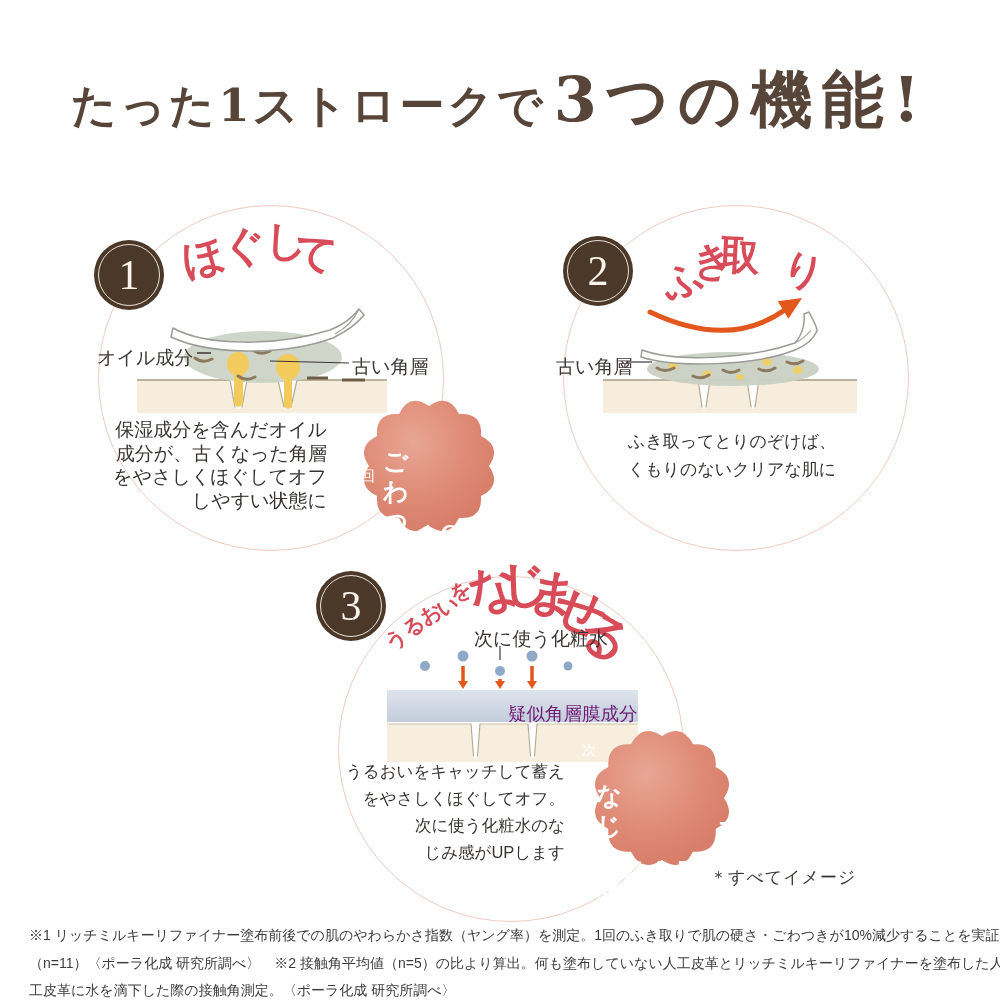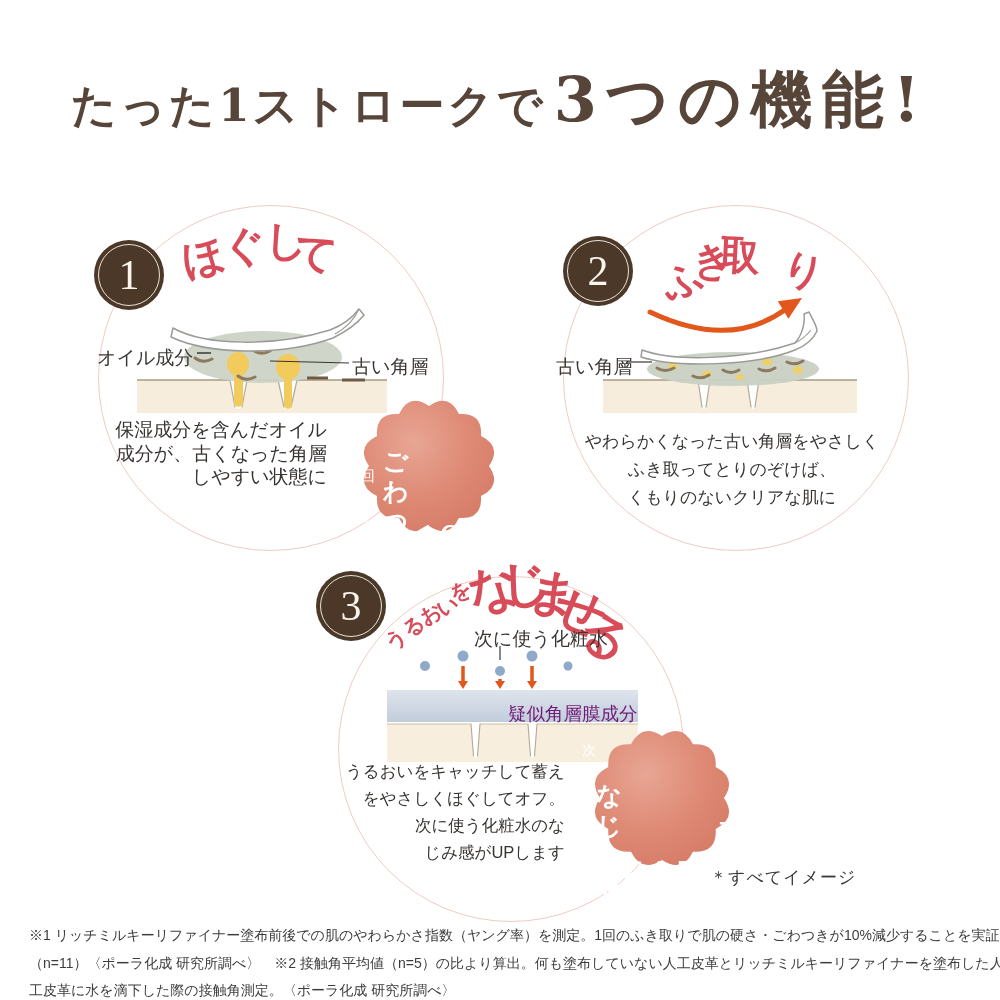--- a/index.html
+++ b/index.html
@@ -162,20 +162,21 @@
     <path d="M264,9 C259,20 251,28 240,34" stroke="#9B9B97" stroke-width="1.2" fill="none"></path>
     <path d="M102,53 H116" stroke="#3A3633" stroke-width="1.5"></path>
     <path d="M175,61 L254,63" stroke="#3A3633" stroke-width="1.2"></path>
   </svg>
   <div class="lab" id="lab-oil">オイル成分</div>
   <div class="lab" id="lab-keratin1">古い角層</div>
 
   <div class="body" id="body1">
     <div>保湿成分を含んだオイル</div>
     <div>成分が、古くなった角層</div>
+    <div>をやさしくほぐしてオフ</div>
     <div>しやすい状態に</div>
   </div>
 
   <svg id="stampsvg1" width="160" height="160" viewBox="0 0 160 160">
     <defs>
       <radialGradient id="rg1" cx="38%" cy="32%" r="78%">
         <stop offset="0" stop-color="#E8A694"></stop>
           <stop offset="0.55" stop-color="#DE8A75"></stop>
           <stop offset="1" stop-color="#D57A66"></stop>
       </radialGradient>
@@ -207,21 +208,20 @@
     <path d="M102,78 Q110,83 119,78 M138,86 Q146,90 154,85 M168,80 Q176,85 184,80 M204,79 Q212,83 220,78 M232,72 Q240,76 248,71" stroke="#8C7A5E" stroke-width="3" fill="none" stroke-linecap="round"></path>
     <path d="M87,60 C120,72 190,70 240,53 C248,44 250,32 249,24 L254,22 C258,30 262,36 262,41 C258,50 250,56 240,60 C200,76 120,78 86,67 Z" fill="#FFFFFF" stroke="#9B9B97" stroke-width="1.5" stroke-linejoin="round"></path>
     <path d="M240,53 C246,50 252,45 256,40" stroke="#9B9B97" stroke-width="1.2" fill="none"></path>
     <path d="M95,22 Q175,60 231,19" stroke="#E2571C" stroke-width="5" fill="none" stroke-linecap="round"></path>
     <polygon points="247,8 233.4,28.8 222.8,11.2" fill="#E2571C"></polygon>
     <path d="M71,72 H97" stroke="#3A3633" stroke-width="1.2"></path>
   </svg>
   <div class="lab" id="lab-keratin2">古い角層</div>
 
   <div class="body" id="body2">
-    <div>やわらかくなった古い角層をやさしく</div>
     <div>ふき取ってとりのぞけば、</div>
     <div>くもりのないクリアな肌に</div>
   </div>
 
   <svg id="illus3" width="270" height="145" viewBox="0 0 270 145">
     <defs>
       <linearGradient id="lg1" x1="0" y1="0" x2="0" y2="1">
         <stop offset="0" stop-color="#DEE4EC"></stop>
           <stop offset="1" stop-color="#C2CCDB"></stop>
       </linearGradient>

